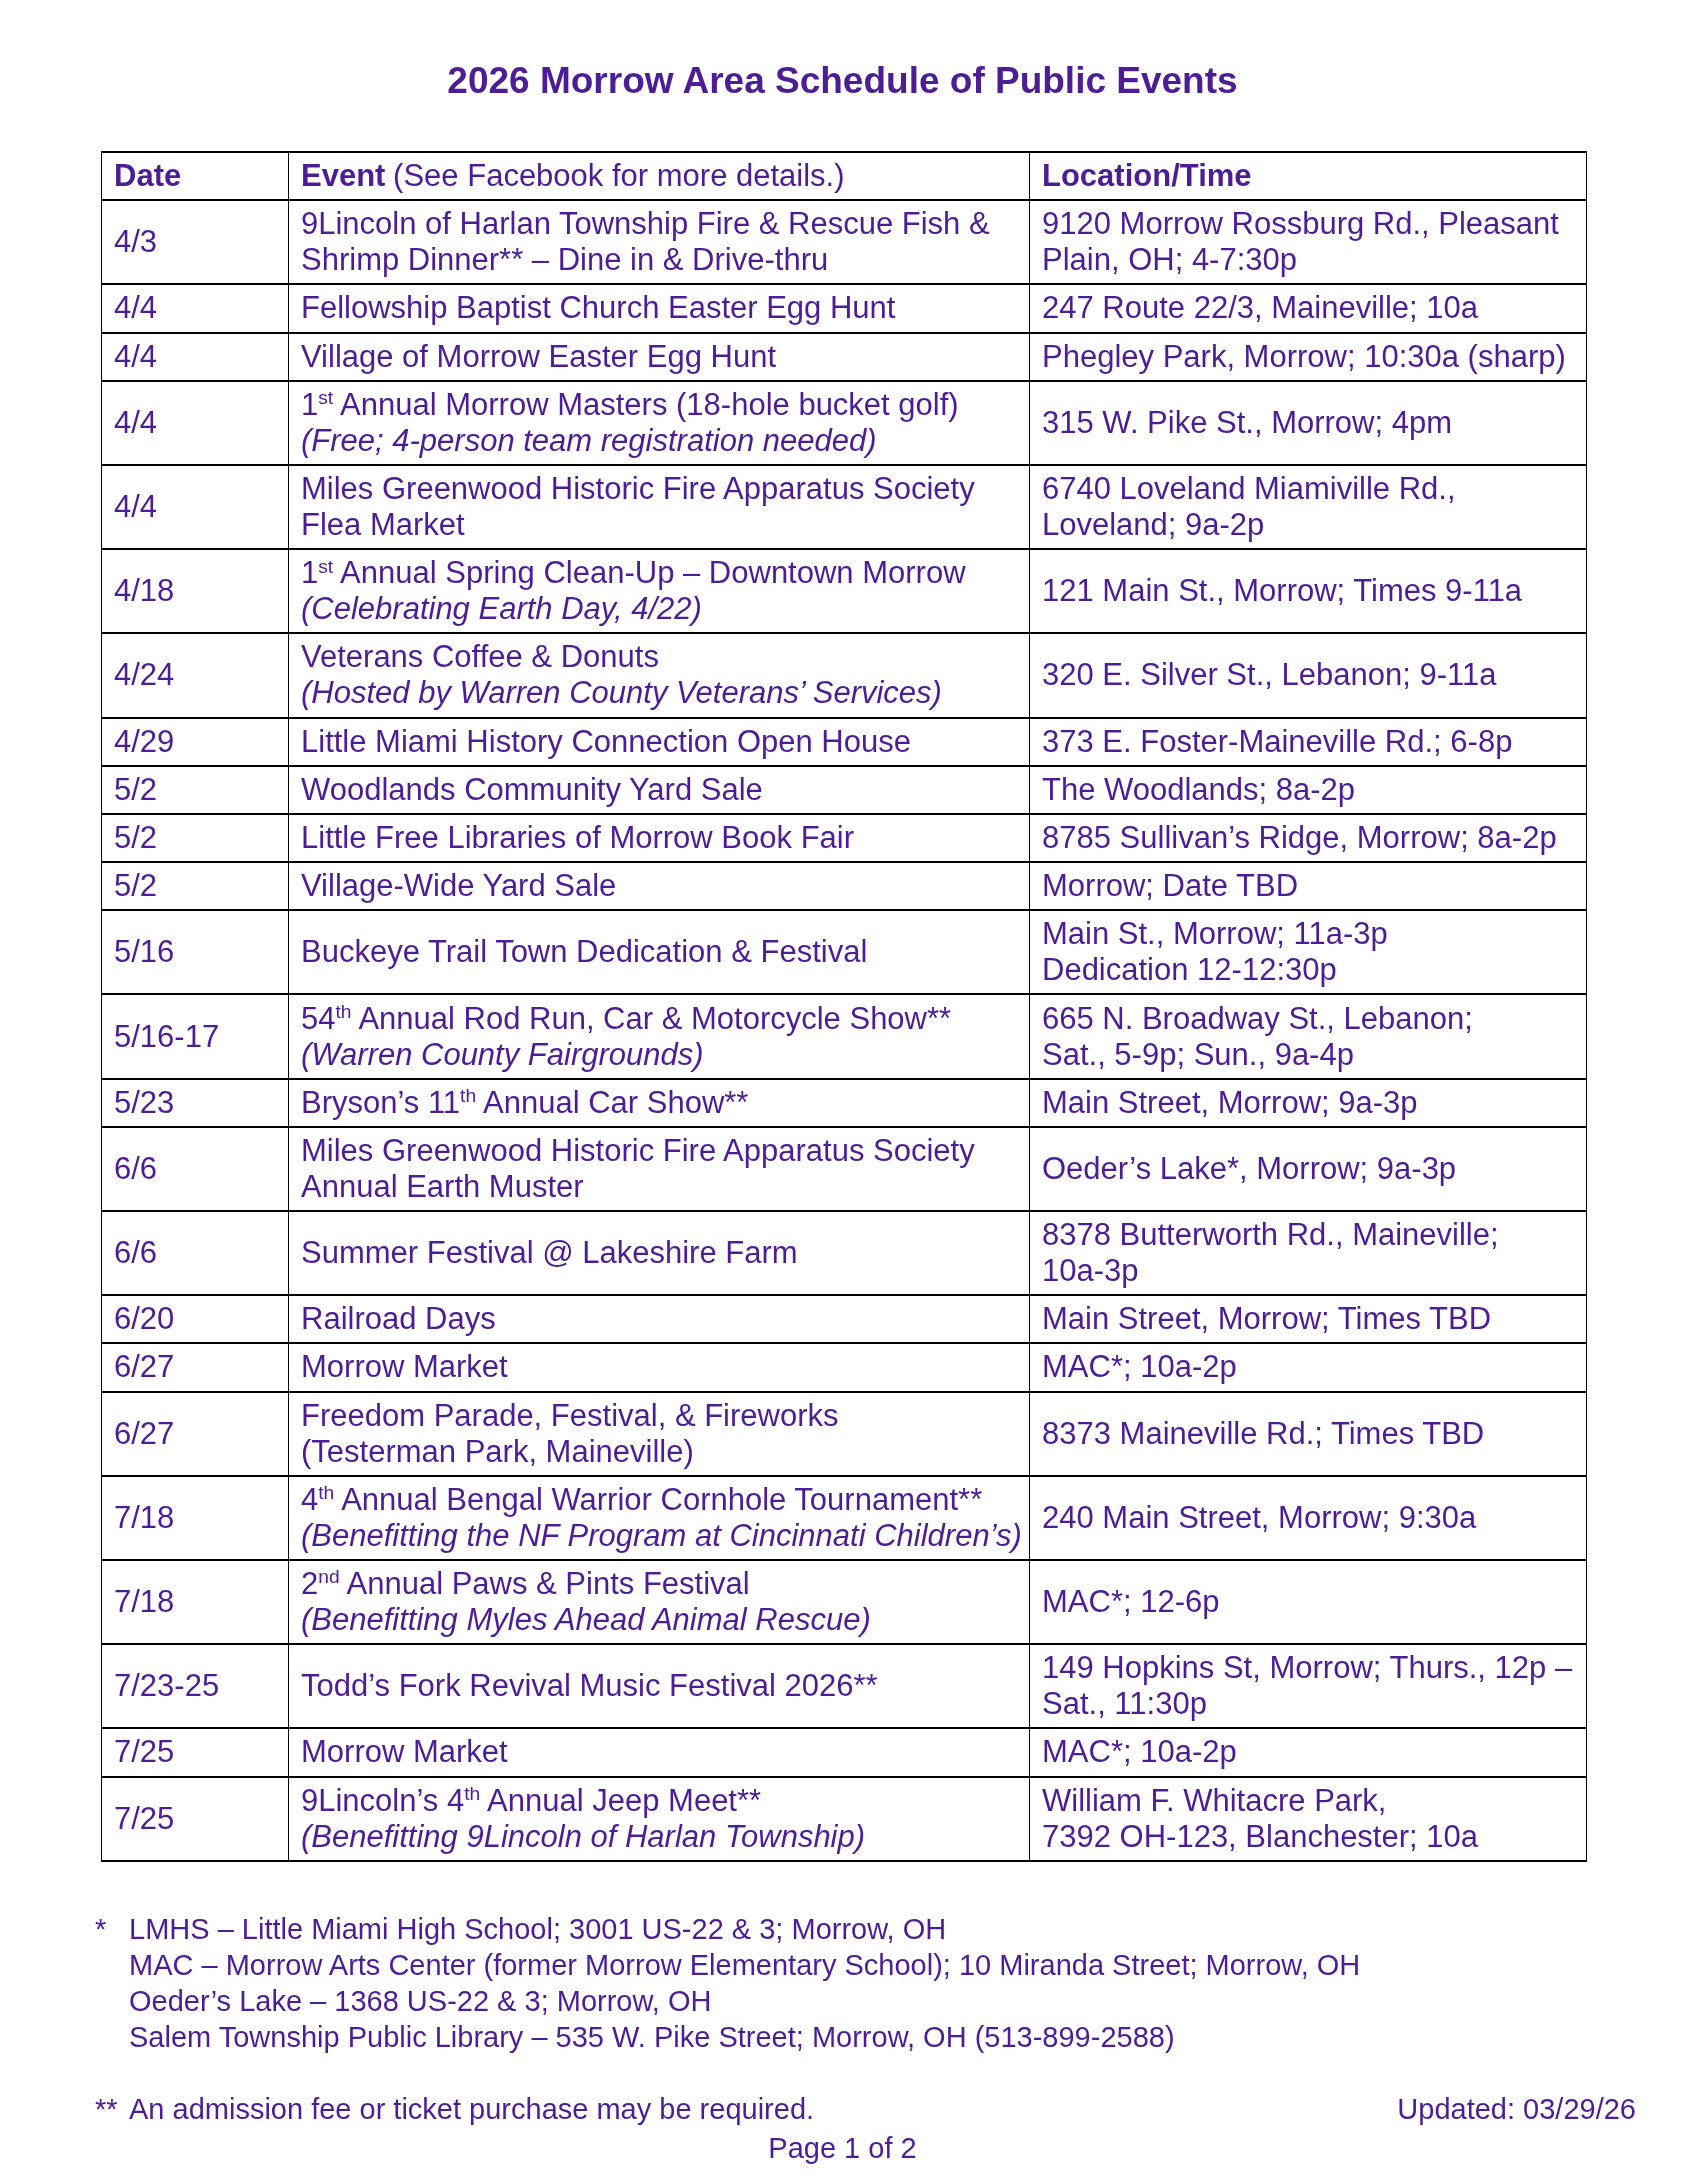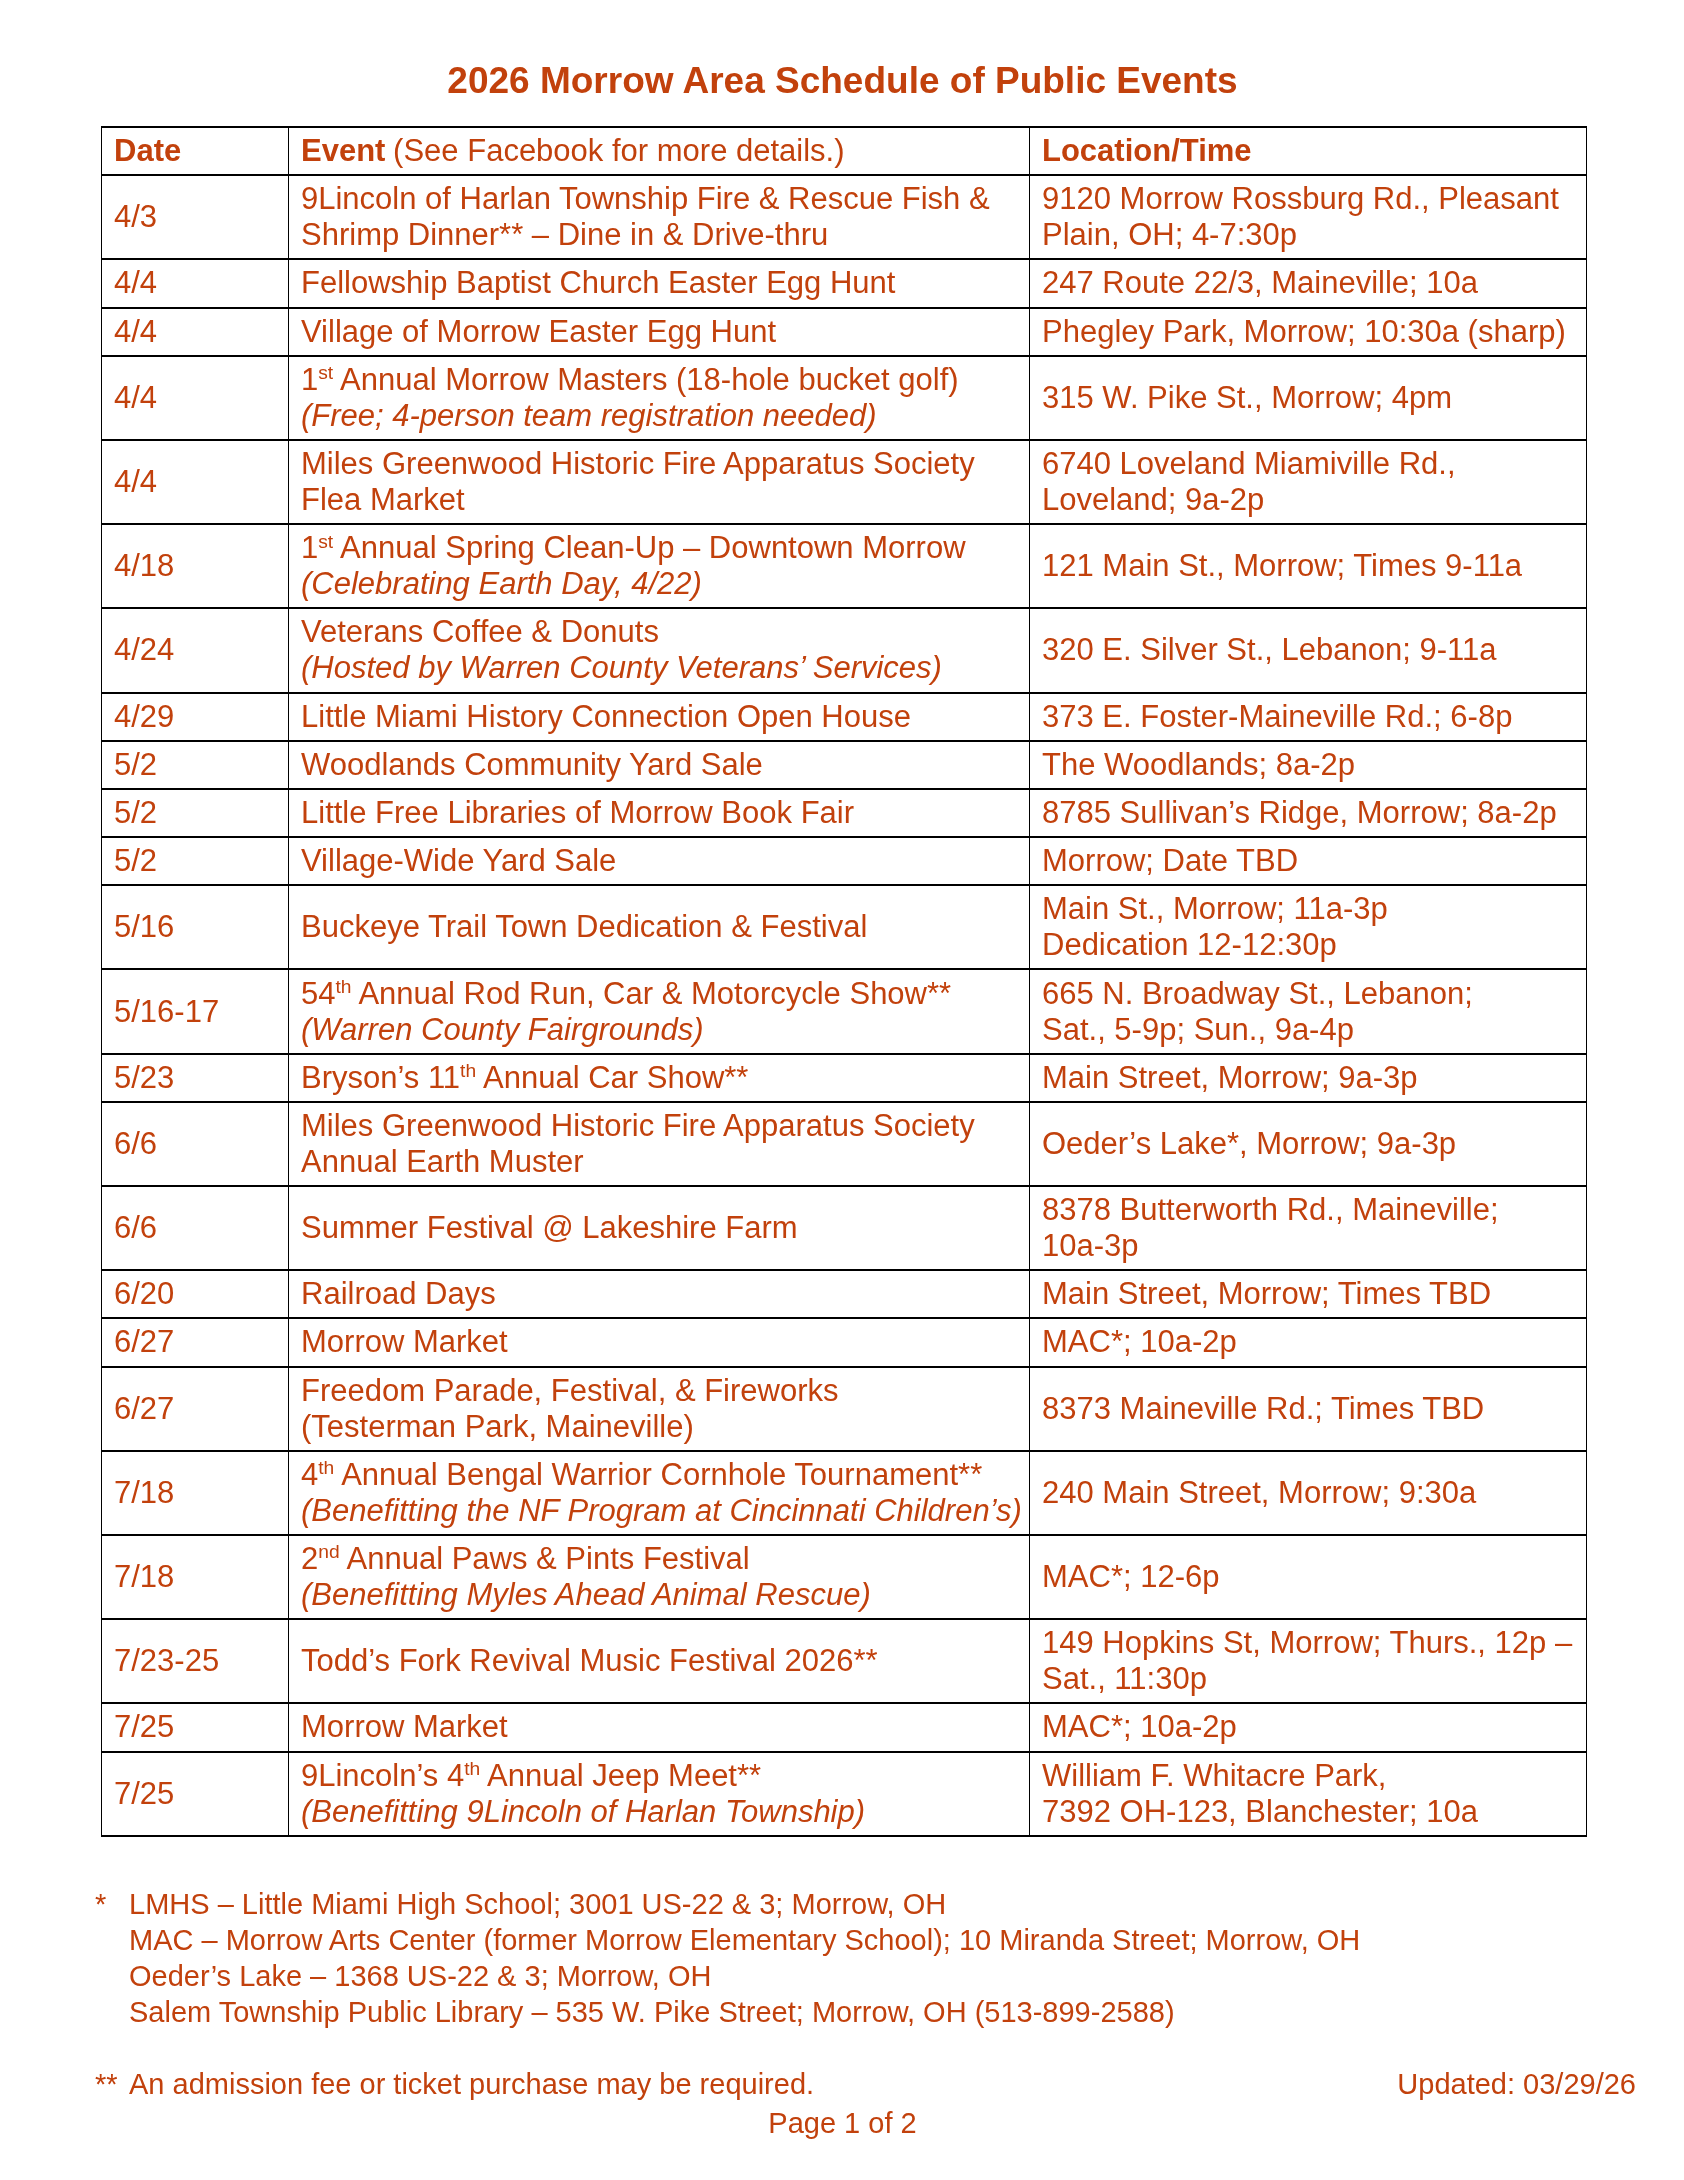--- a/index.html
+++ b/index.html
@@ -1,37 +1,37 @@
 <!DOCTYPE html>
 <html style="font-size:13.6px"><head>
 <meta charset="utf-8">
 <style>
   html, body { margin: 0; padding: 0; background: #ffffff; }
   .page {
     position: relative;
     width: 1685px;
     height: 2181px;
     background: #ffffff;
-    color: #c2410c;
+    color: #4c1d95;
     font-family: "Liberation Sans", sans-serif;
     box-sizing: border-box;
     padding-top: 60px;
     overflow: hidden;
   }
   .title {
     font-size: 37px;
     font-weight: bold;
     text-align: center;
     margin: 0;
     letter-spacing: 0;
   }
   table.events {
     border-collapse: collapse;
     table-layout: fixed;
-    margin: 24px 0 0 101px;
+    margin: 49px 0 0 101px;
     width: 1486px;
   }
   table.events th, table.events td {
     border: 1.7px solid #000000;
     border-top-width: 2.6px;
     border-bottom-width: 2.6px;
     vertical-align: middle;
     text-align: left;
     padding: 5.1px 12px;
     font-size: 31px;

